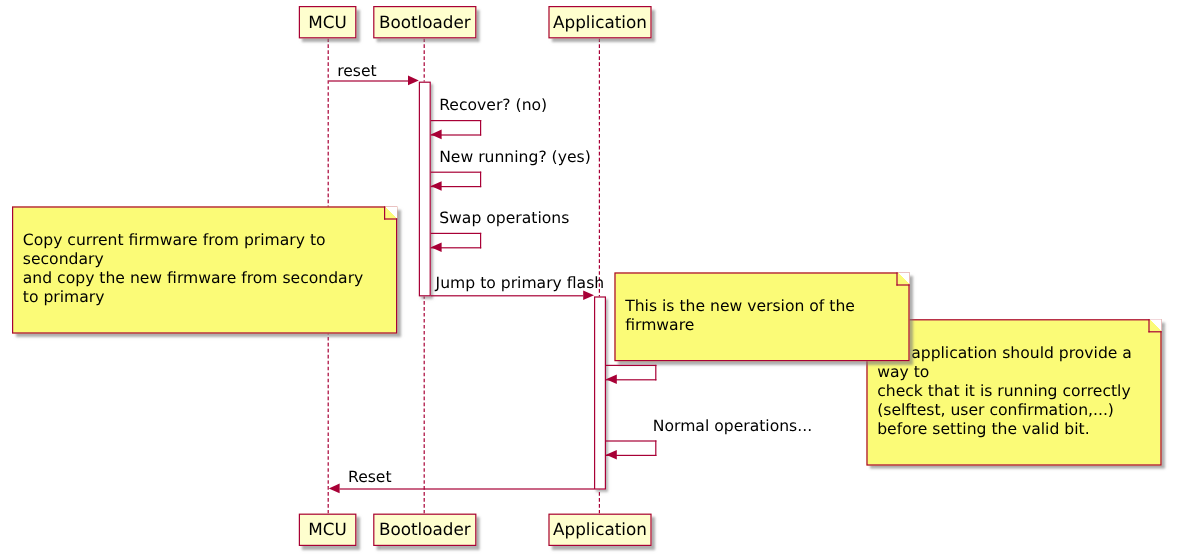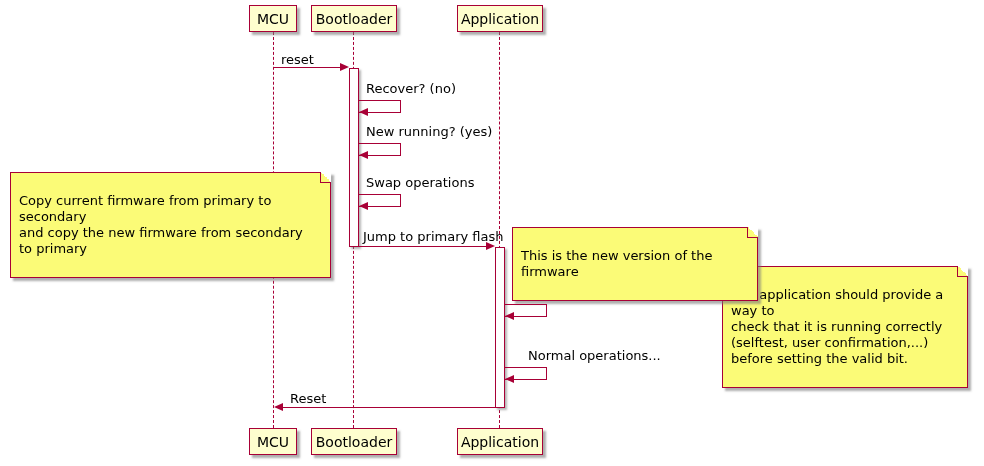--- a/index.html
+++ b/index.html
@@ -31,21 +31,21 @@
   .p-app-bot  { left:457px; top:428px; width:86px; height:27px; }
 
   
   .msg-label { position:absolute; font-size:13px; color:#000; white-space:nowrap; line-height:15px; }
   .lbl-reset     { left:281px; top:52px;  }
   .lbl-recover   { left:366px; top:81px;  }
   .lbl-newver    { left:366px; top:124px; }
   .lbl-swap      { left:366px; top:175px; }
   .lbl-jump      { left:363px; top:229px; }
   .lbl-write     { left:512px; top:285px; }
-  .lbl-normal    { left:528px; top:348px; }
+  .lbl-normal    { left:544px; top:348px; }
   .lbl-resetback { left:290px; top:391px; }
 
   
   .mline { position:absolute; height:0; border-top:1px solid #A80036; }
   .ln-reset     { left:274px; top:67px;  width:67px;  }
   .ln-jump      { left:359px; top:246px; width:127px; }
   .ln-resetback { left:283px; top:407px; width:212px; }
 
   
   .ah-right { position:absolute; width:0; height:0;

